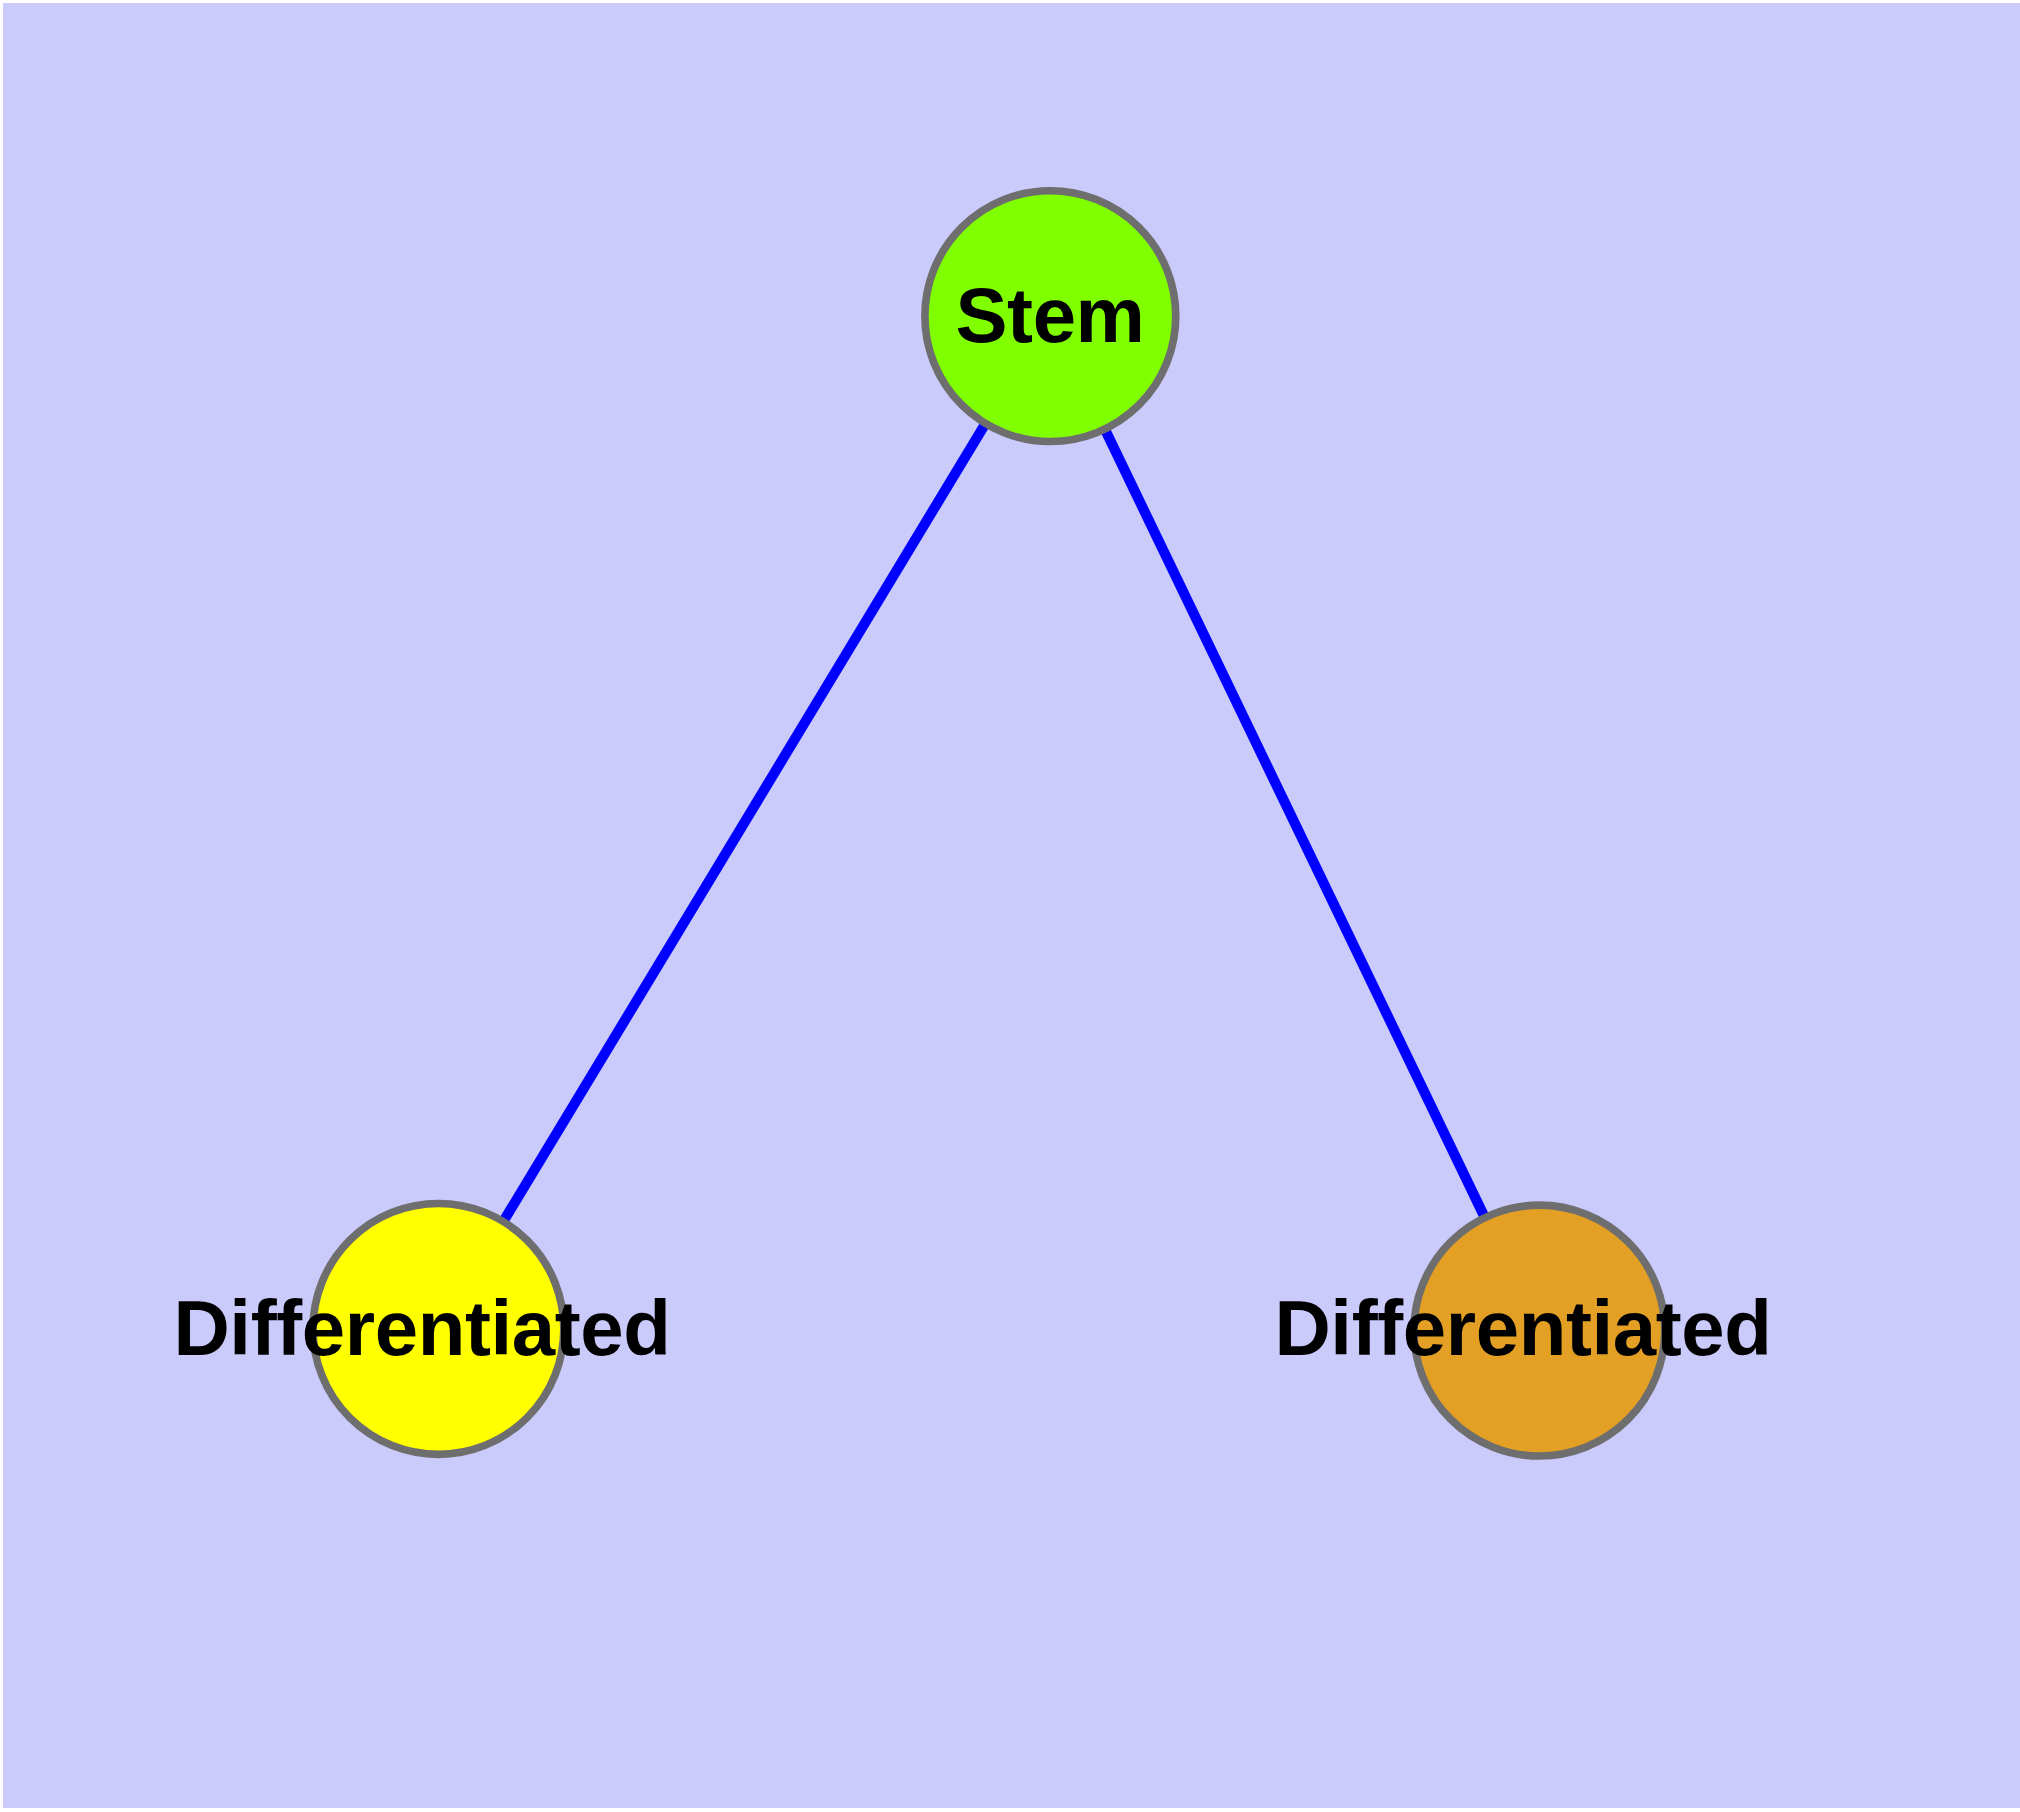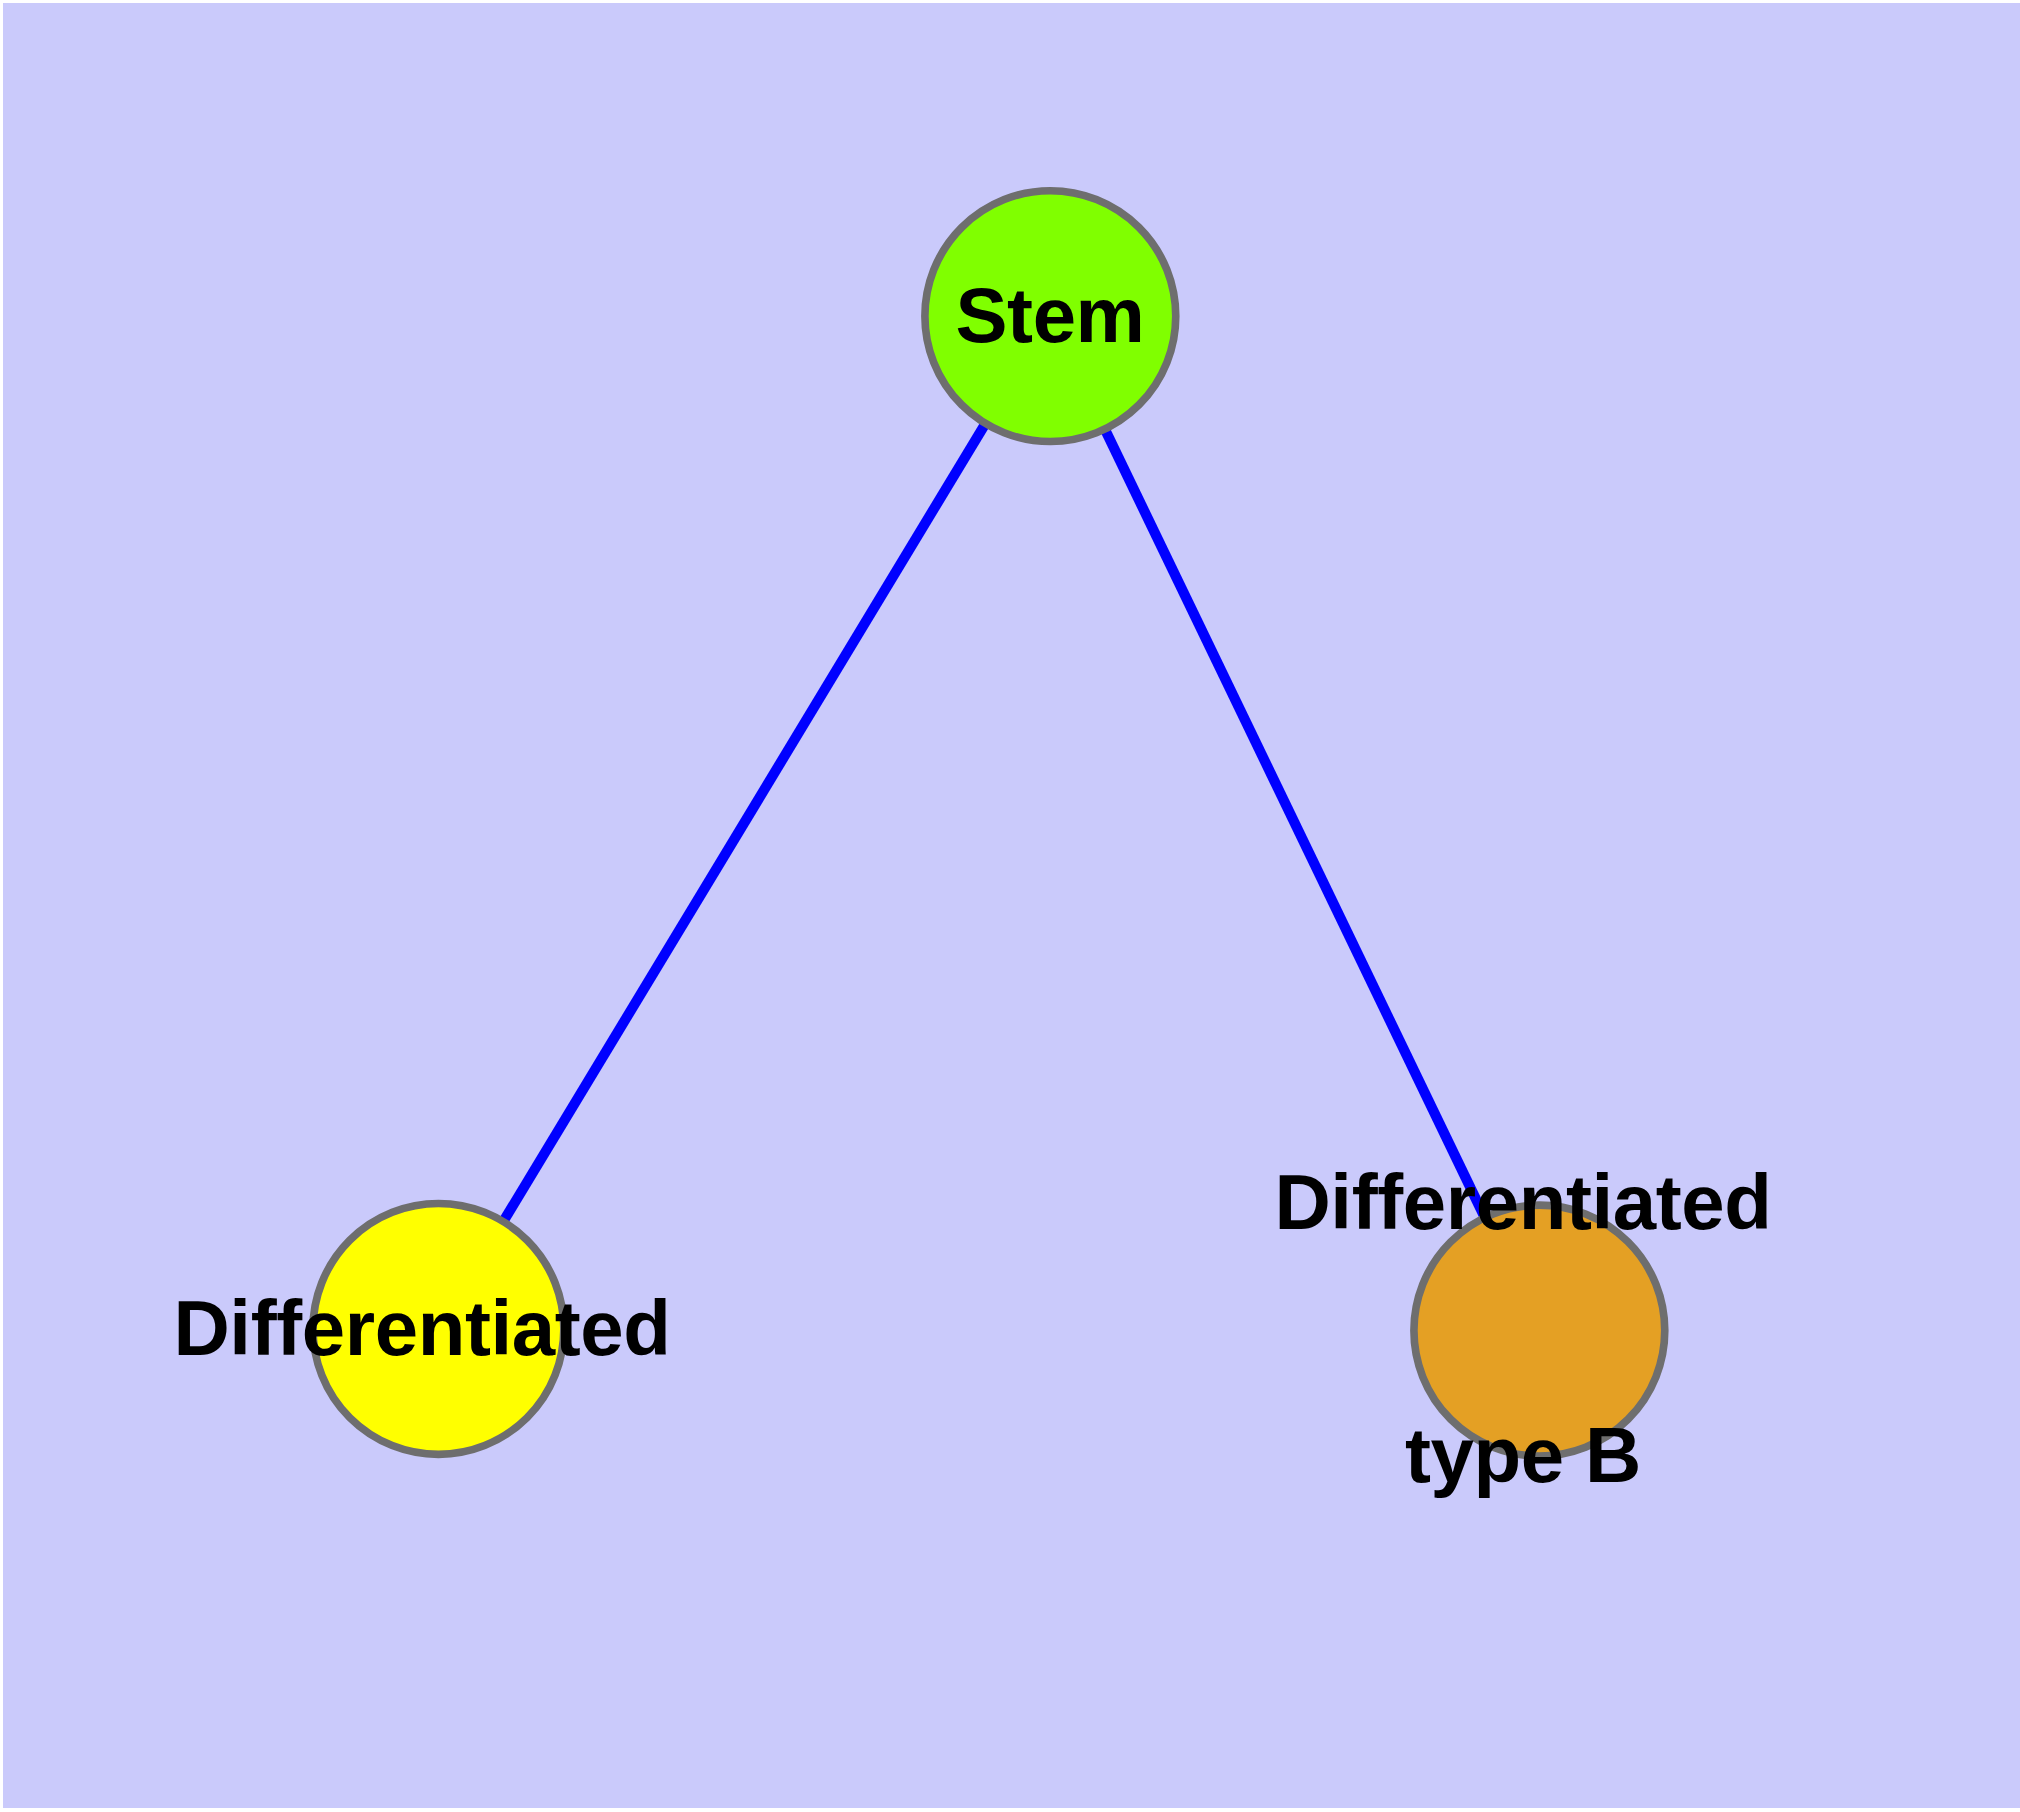--- a/index.html
+++ b/index.html
@@ -92,17 +92,16 @@
   <div class="node-label" id="label-stem">
     <div>Stem</div>
   </div>
 
   <div class="node-label" id="label-diff-a">
     <div>Differentiated</div>
   </div>
 
   <div class="node-label" id="label-diff-b">
     <div>Differentiated</div>
-    <div>type B</div>
   </div>
 
 </div>
 
 
 </body></html>

